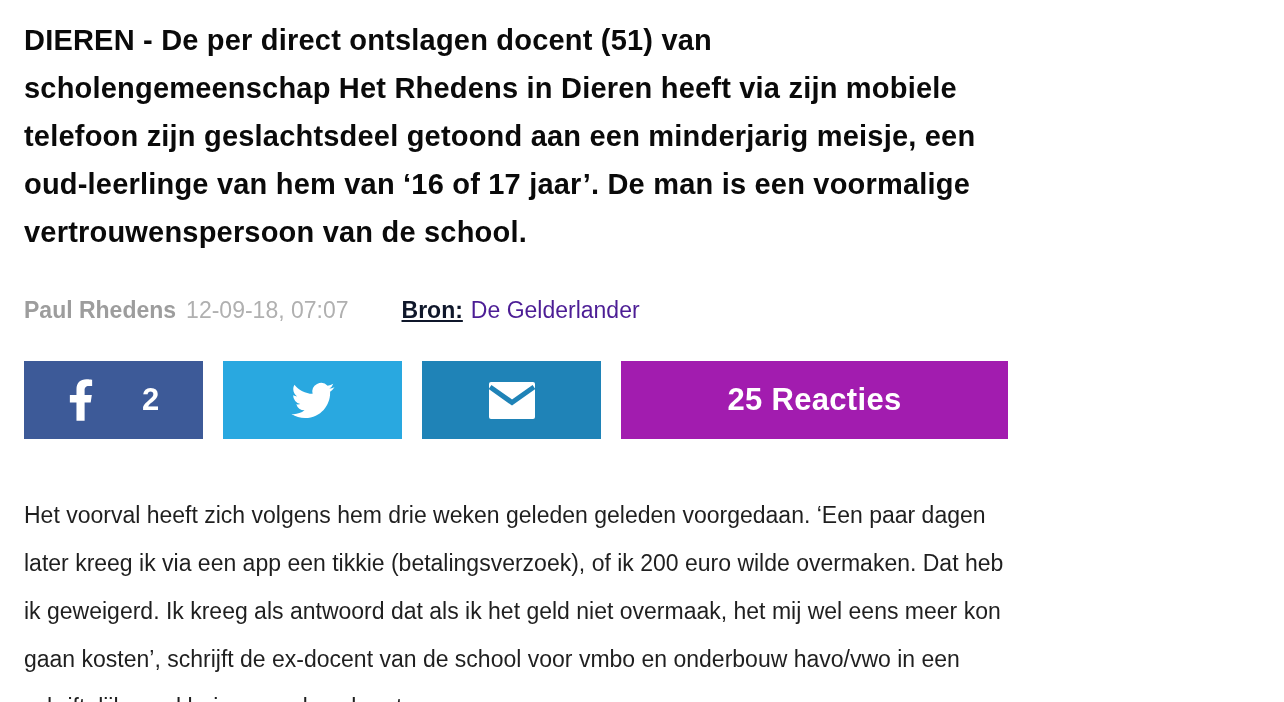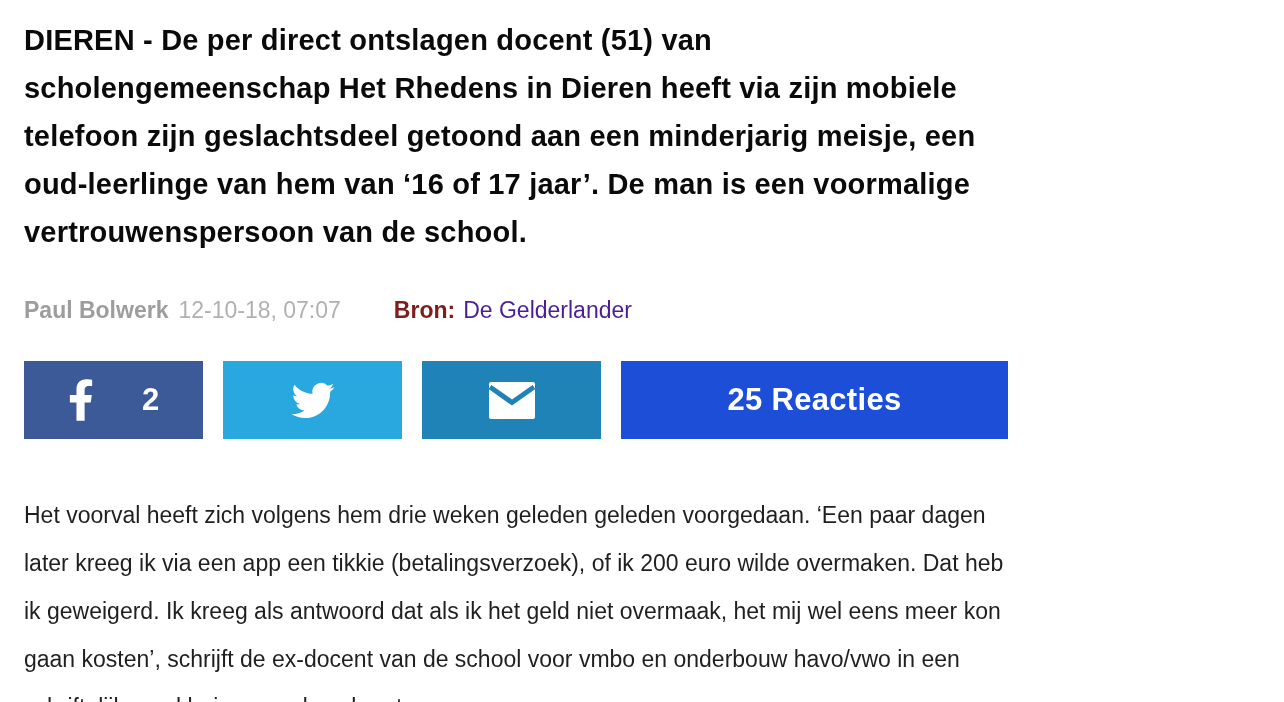--- a/index.html
+++ b/index.html
@@ -30,23 +30,24 @@
     white-space: nowrap;
   }
   .byline .author {
     font-weight: bold;
     color: #9d9d9d;
     margin-right: 10px;
   }
   .byline .date { color: #b0b0b0; }
   .byline .source-label {
     font-weight: bold;
-    color: #7f1d1d;
+    color: #0f172a;
     margin-left: 53px;
     margin-right: 8px;
+    text-decoration: underline;
   }
   .byline .source { color: #4c1d95; }
   .share-row {
     margin-top: 38px;
     display: flex;
     gap: 20px;
     height: 78px;
   }
   .share-btn {
     border: none;
@@ -65,21 +66,21 @@
   .share-btn.twitter {
     width: 198px;
     background: #29a8e0;
   }
   .share-btn.email {
     width: 198px;
     background: #1f83b7;
   }
   .share-btn.reactions {
     width: 428px;
-    background: #1d4ed8;
+    background: #a21caf;
   }
   .share-count {
     color: #ffffff;
     font-size: 31px;
     font-weight: bold;
   }
   .reactions-label {
     color: #ffffff;
     font-size: 31px;
     font-weight: bold;
@@ -95,21 +96,21 @@
   }
 </style>
 </head>
 <body>
 
 <article class="article">
 
   <p class="intro">DIEREN - De per direct ontslagen docent (51) van scholengemeenschap Het Rhedens in Dieren heeft via zijn mobiele telefoon zijn geslachtsdeel getoond aan een minderjarig meisje, een oud-leerlinge van hem van ‘16 of 17 jaar’. De man is een voormalige vertrouwenspersoon van de school.</p>
 
   <div class="byline">
-    <span class="author">Paul Bolwerk</span><span class="date">12-10-18, 07:07</span><span class="source-label">Bron:</span><span class="source">De Gelderlander</span>
+    <span class="author">Paul Rhedens</span><span class="date">12-09-18, 07:07</span><span class="source-label">Bron:</span><span class="source">De Gelderlander</span>
   </div>
 
   <div class="share-row">
 
     <button class="share-btn facebook">
       <span class="icon">
         <svg width="26" height="46" viewBox="0 0 320 512" aria-hidden="true">
           <path fill="#ffffff" d="M279.14 288l14.22-92.66h-88.91v-60.13c0-25.35 12.42-50.06 52.24-50.06h40.42V6.26S260.43 0 225.36 0c-73.22 0-121.08 44.38-121.08 124.72v70.62H22.89V288h81.39v224h100.17V288z"></path>
         </svg>
       </span>

